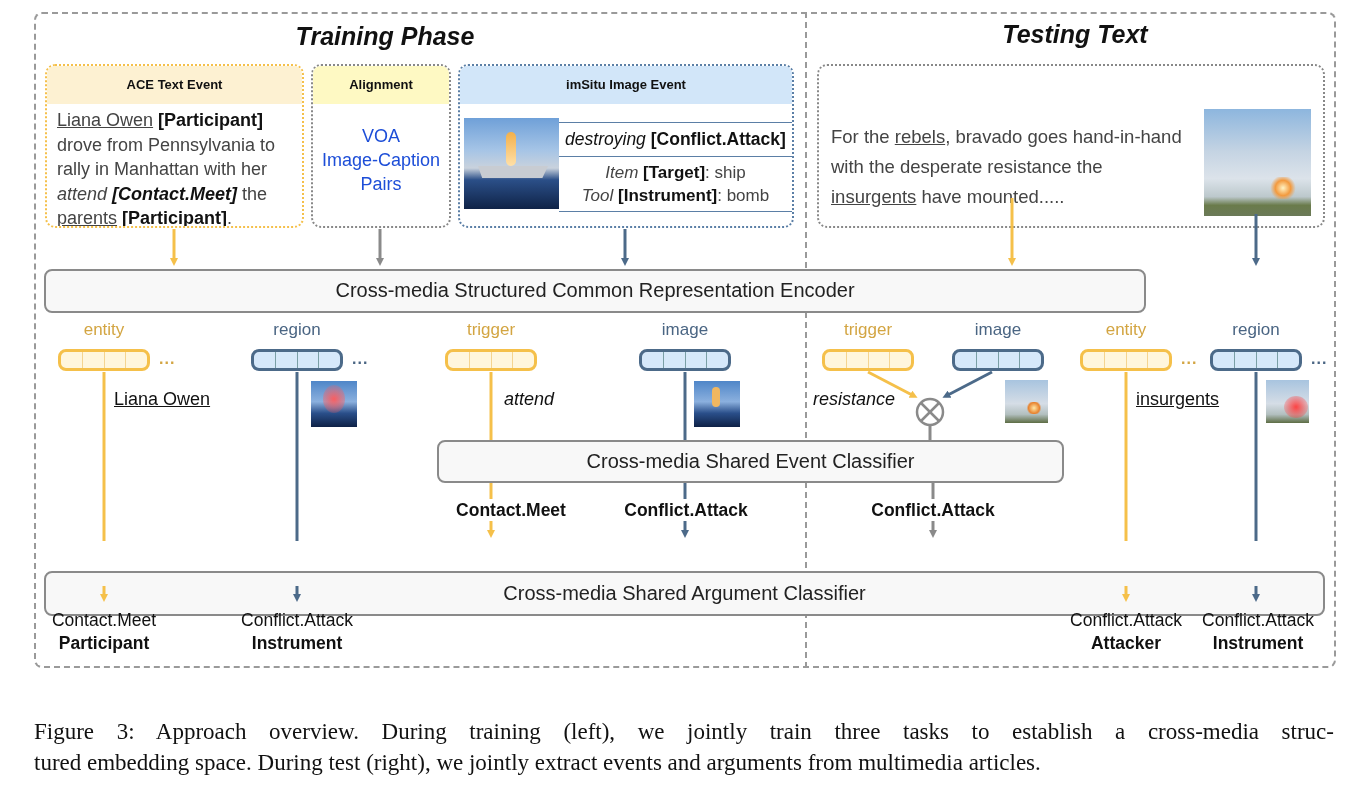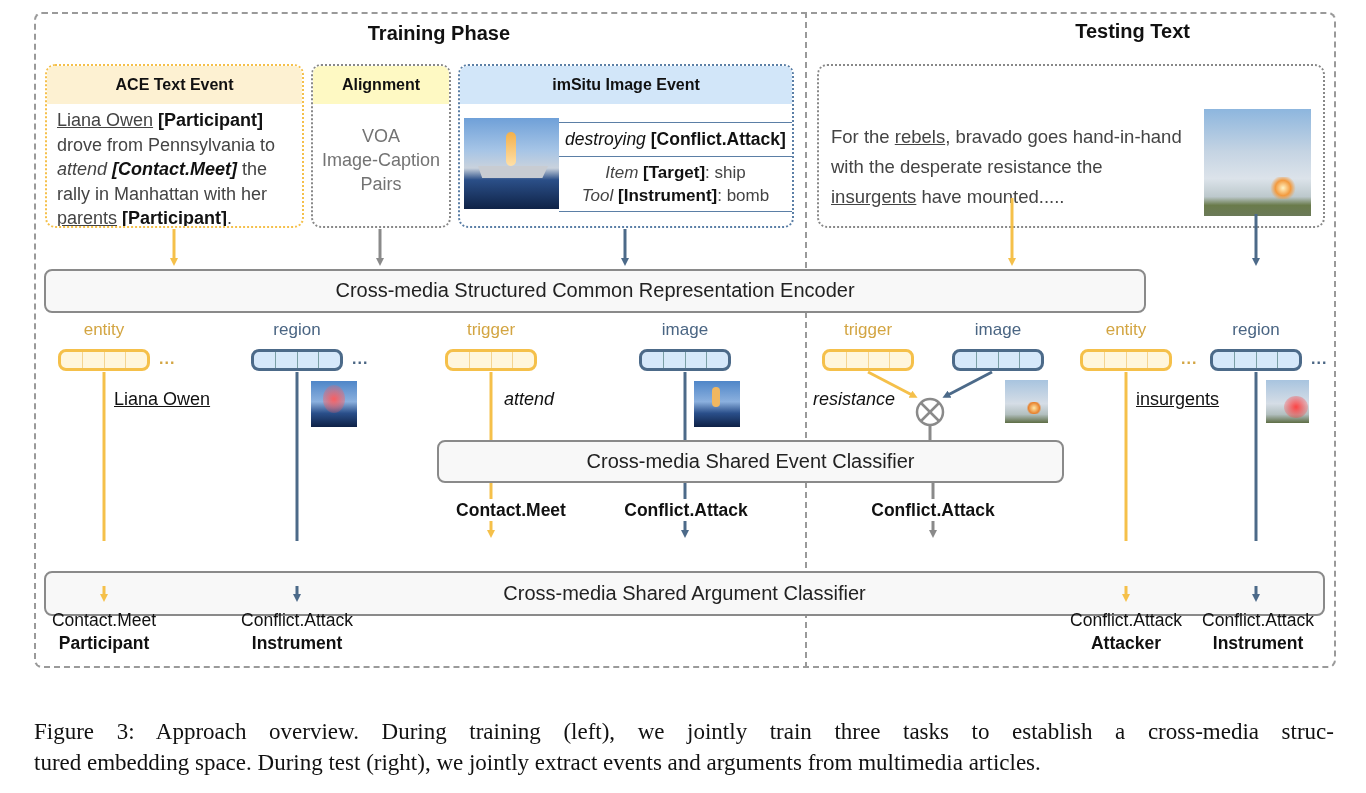--- a/index.html
+++ b/index.html
@@ -1,29 +1,29 @@
 <!DOCTYPE html>
 <html><head>
 <meta charset="utf-8">
 <style>
   html,body{margin:0;padding:0;background:#fff;}
   body{width:1366px;height:793px;position:relative;overflow:hidden;font-family:"Liberation Sans",sans-serif;color:#111;}
   .phase-frame{position:absolute;left:34px;top:12px;width:1302px;height:656px;border:2px dashed #9a9a9a;border-radius:8px;box-sizing:border-box;}
   .phase-divider{position:absolute;left:805px;top:12px;height:656px;border-left:2px dashed #9a9a9a;}
-  .phase-title{position:absolute;font-weight:bold;font-size:20px;text-align:right;}
+  .phase-title{position:absolute;font-weight:bold;font-size:25px;text-align:center;font-style:italic;}
   .src-box{position:absolute;box-sizing:border-box;border-radius:10px;overflow:hidden;background:#fff;}
-  .src-head{height:38px;line-height:38px;text-align:center;font-weight:bold;font-size:16px;}
+  .src-head{height:38px;line-height:38px;text-align:center;font-weight:bold;font-size:13px;}
   .ace{left:45px;top:64px;width:259px;height:164px;border:2px dotted #f5c04a;}
   .ace .src-head{background:#fdf1d2;}
   .ace-body{font-size:18px;line-height:24.5px;color:#444;padding:4px 0 0 10px;}
   .ace-body b{color:#111;}
   .u{text-decoration:underline;}
   .align{left:311px;top:64px;width:140px;height:164px;border:2px dotted #888;}
   .align .src-head{background:#fef9c3;}
-  .align-body{text-align:center;font-size:18px;line-height:24px;color:#737373;padding-top:20px;}
+  .align-body{text-align:center;font-size:18px;line-height:24px;color:#1d4ed8;padding-top:20px;}
   .imsitu{left:458px;top:64px;width:336px;height:164px;border:2px dotted #5b7fa6;}
   .imsitu .src-head{background:#d2e6f9;}
   .ship-img{position:absolute;left:4px;top:52px;width:95px;height:91px;background:linear-gradient(180deg,#6fa0d8 0%,#a5c4e6 35%,#c9d2dd 55%,#2b4f88 68%,#0f2347 100%);}
   .ship-img::before{content:"";position:absolute;left:42px;top:14px;width:10px;height:34px;background:linear-gradient(180deg,#f3b04b,#ffe0a8);border-radius:5px;}
   .ship-img::after{content:"";position:absolute;left:14px;top:48px;width:70px;height:12px;background:#c8ccd2;clip-path:polygon(0 0,100% 0,92% 100%,6% 100%);}
   .sit-table{position:absolute;left:99px;top:56px;width:233px;border-top:1.5px solid #5b7fa6;}
   .sit-row1{height:33px;line-height:33px;text-align:center;font-size:17.5px;border-bottom:1.5px solid #5b7fa6;}
   .sit-row2{padding:4px 0 4px;text-align:center;font-size:17px;line-height:23px;color:#444;border-bottom:1.5px solid #5b7fa6;}
   .sit-row2 b,.sit-row1 b{color:#111;}
   .news{left:817px;top:64px;width:508px;height:164px;border:2px dotted #888;}
@@ -65,22 +65,22 @@
 <div class="phase-frame"></div>
 <div class="phase-divider"></div>
 <div class="phase-title" style="left:260px;top:22px;width:250px;">Training Phase</div>
 <div class="phase-title" style="left:960px;top:20px;width:230px;">Testing Text</div>
 
 <div class="src-box ace">
   <div class="src-head">ACE Text Event</div>
   <div class="ace-body">
     <div><span class="u">Liana Owen</span> <b>[Participant]</b></div>
     <div>drove from Pennsylvania to</div>
+    <div>rally in Manhattan with her</div>
     <div><i>attend</i> <b><i>[Contact.Meet]</i></b><span> the</span></div>
-    <div>rally in Manhattan with her</div>
     <div><span class="u">parents</span> <b>[Participant]</b><span>.</span></div>
   </div>
 </div>
 
 <div class="src-box align">
   <div class="src-head">Alignment</div>
   <div class="align-body">
     <div>VOA</div>
     <div>Image-Caption</div>
     <div>Pairs</div>

